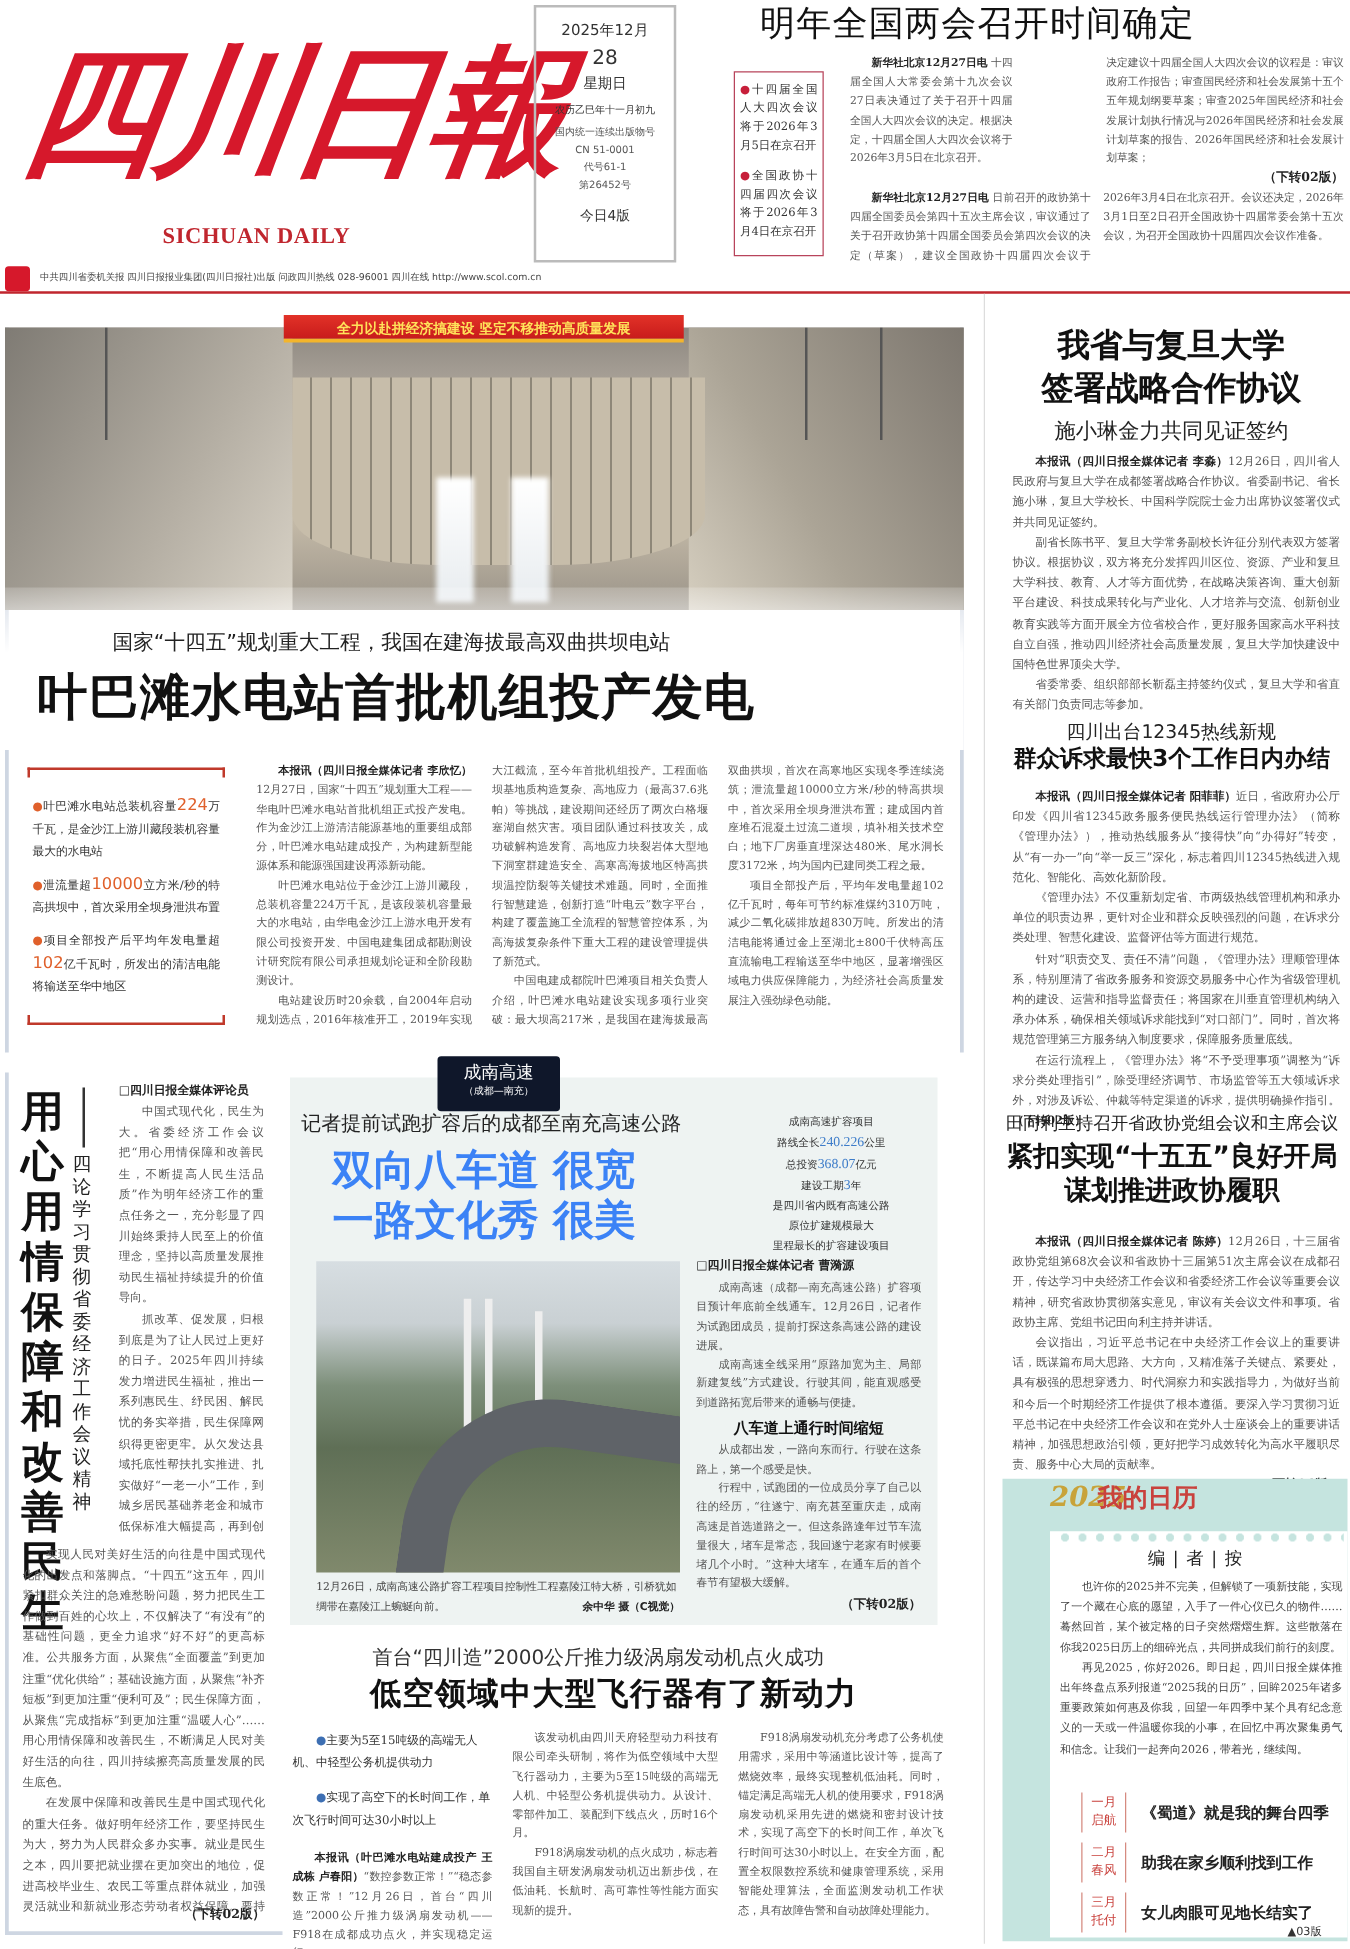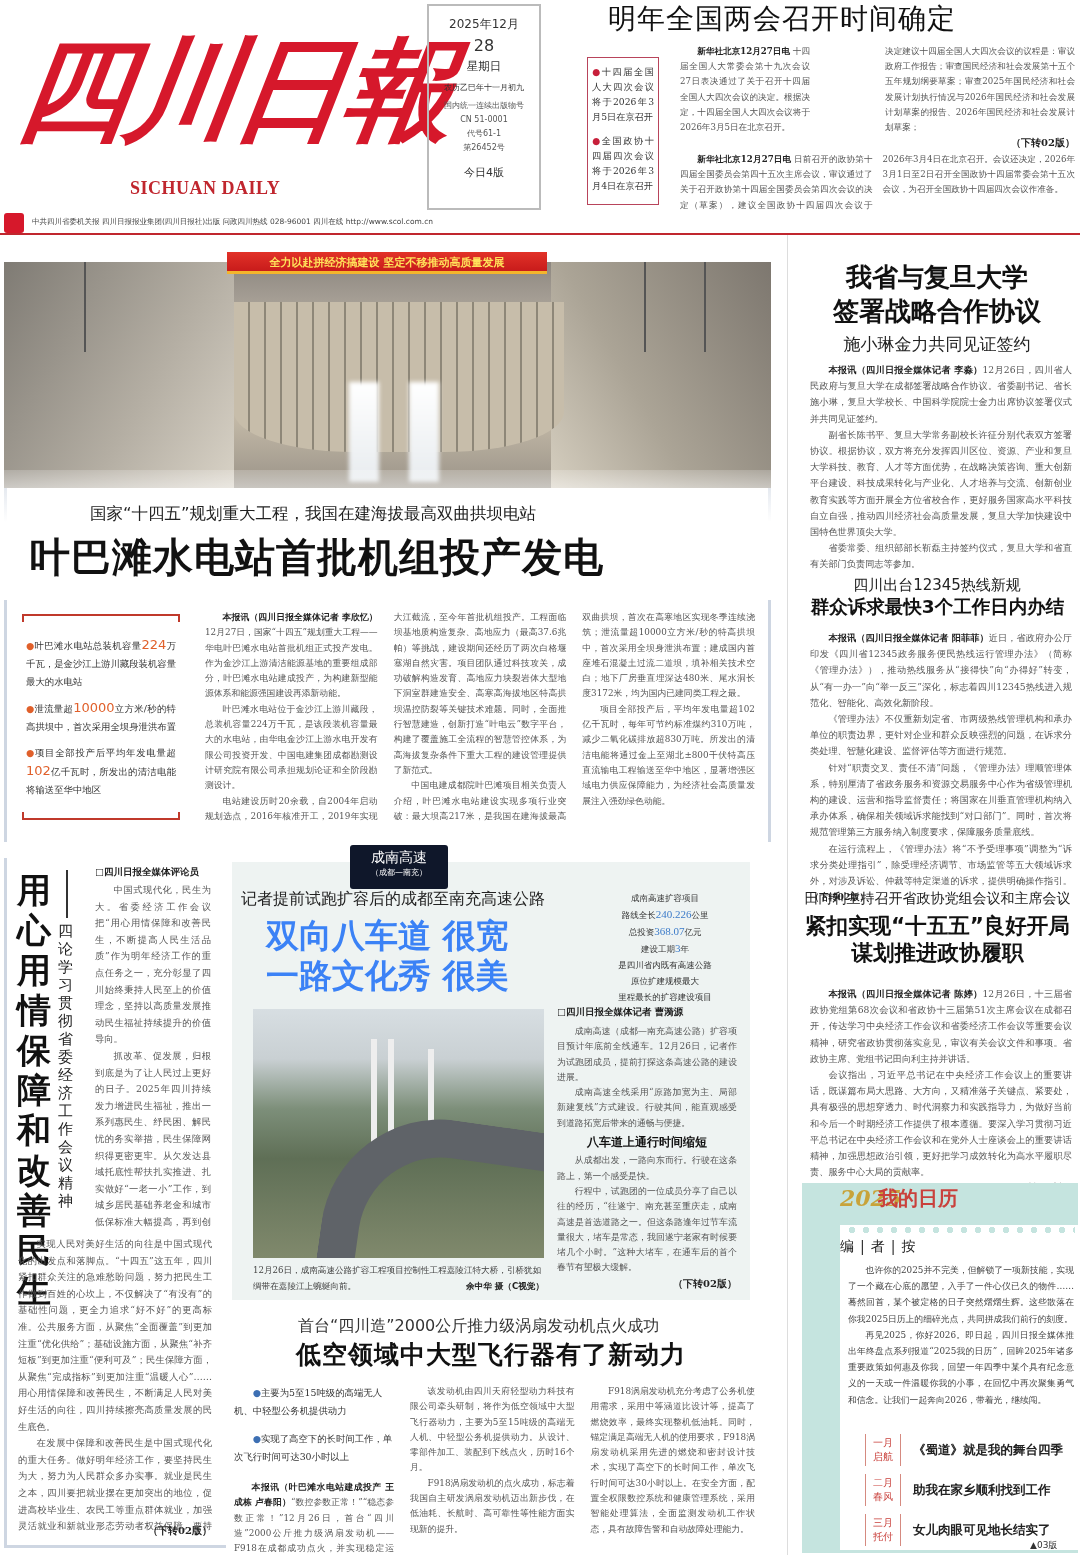--- a/index.html
+++ b/index.html
@@ -98,21 +98,21 @@
   #zx-kicker{left:800px;top:890px;width:275px;text-align:center;font-size:14px;color:#222;font-family:"DejaVu Sans",sans-serif}
   #zx-h1{left:800px;top:912px;width:275px;text-align:center;font-size:21.5px;line-height:27px;font-weight:bold;color:#111;font-family:"DejaVu Sans",sans-serif}
   #zx-body{left:810px;top:986px;width:262px;font-size:9.2px;line-height:16.2px}
 
   
   #cal{left:802px;top:1183px;width:276px;height:370px;background:#c5e4df}
   #cal-paper{left:840px;top:1225px;width:238px;height:325px;background:#fff}
   #cal-title{left:878px;top:1185px;font-size:20px;color:#c9413c;font-weight:bold;font-family:"DejaVu Serif",serif}
   #cal-year{left:840px;top:1185px;font-size:22px;color:#c8a33a;font-style:italic;font-weight:bold;font-family:"DejaVu Serif",serif}
   #cal-dots{left:845px;top:1226px;width:230px;height:8px;background:radial-gradient(circle,#c5e4df 3px,transparent 3.5px) 0 0/14px 8px repeat-x}
-  #cal-ed{left:840px;top:1238px;width:238px;font-size:14px;color:#222;letter-spacing:6px}
+  #cal-ed{left:840px;top:1238px;width:238px;text-align:center;font-size:14px;color:#222;letter-spacing:6px}
   #cal-body{left:848px;top:1262px;width:226px;font-size:8.8px;line-height:16.2px;color:#444}
   #cal-list{left:865px;top:1434px;width:210px}
   .cal-item{display:flex;align-items:center;margin-bottom:8px;height:32px}
   .cal-tag{width:36px;height:32px;border-left:1.5px solid #d58a80;border-right:1.5px solid #d58a80;color:#c9413c;font-size:10px;line-height:14px;text-align:center;padding-top:2px}
   .cal-text{margin-left:12px;font-size:12.5px;font-weight:bold;color:#222}
   #cal-page{left:1030px;top:1539px;font-size:9px;color:#333;font-family:"DejaVu Sans",sans-serif}
 </style>
 </head>
 <body>
 

